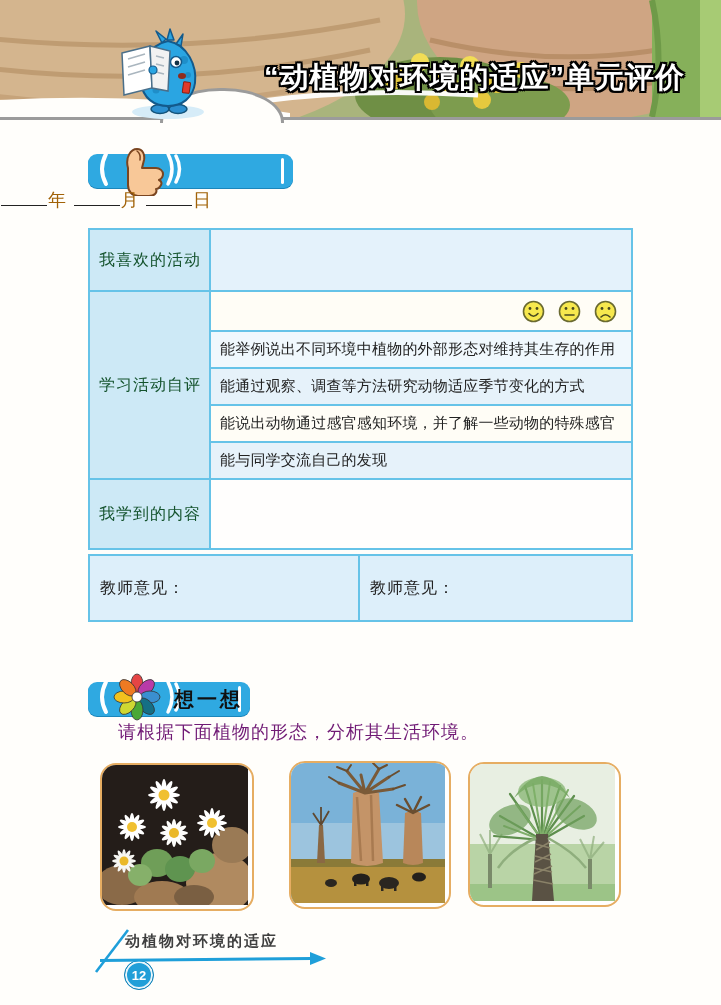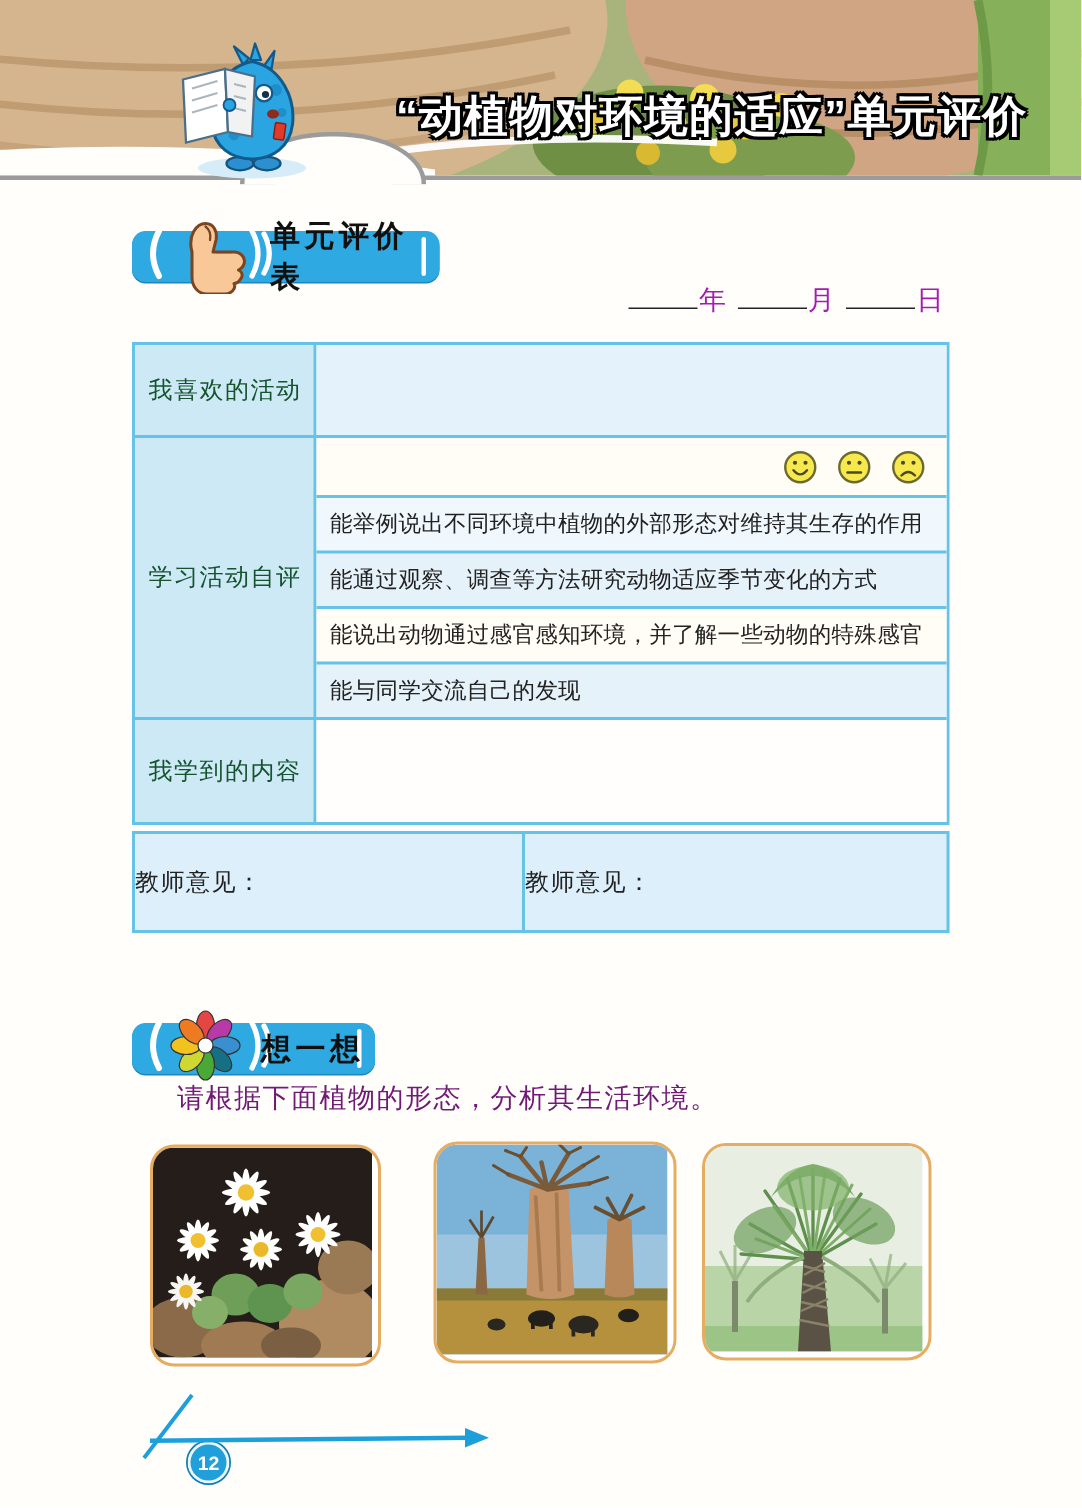--- a/index.html
+++ b/index.html
@@ -18,41 +18,41 @@
 
   
   .badge{position:absolute;height:46px;}
   .badge .pill{position:absolute;left:0;right:0;top:8px;height:34px;background:#2fa9e1;border-radius:9px;box-shadow:0 1px 0 #1b86bb;}
   .badge .pill::after{content:"";position:absolute;right:9px;top:4px;bottom:4px;width:3px;background:#fff;border-radius:2px;}
   .badge .icon-group{position:absolute;left:4px;top:-4px;}
   .badge .label{position:absolute;left:92px;top:8px;height:34px;display:flex;align-items:center;
     font-family:"Liberation Sans","DejaVu Sans",sans-serif;font-weight:bold;font-size:20px;color:#101010;letter-spacing:3px;}
 
   
-  .date-line{position:absolute;left:0;top:188px;width:630px;text-align:right;font-size:18px;color:#a21caf;letter-spacing:1px;}
+  .date-line{position:absolute;left:0;top:188px;width:630px;font-size:18px;color:#a16207;letter-spacing:1px;}
   .blank{display:inline-block;width:46px;height:15px;border-bottom:1.5px solid #222;margin:0 1px;}
 
   
   .eval-wrap{position:absolute;left:88px;top:228px;width:545px;}
   .eval-table{border:2px solid #66c3e8;background:#fffdf6;}
   .t-row{display:flex;}
   .t-row + .t-row{border-top:2px solid #66c3e8;}
   .label-cell{width:110px;flex:none;background:#cde9f6;border-right:2px solid #66c3e8;
     display:flex;align-items:center;padding-left:9px;font-size:16px;color:#14532d;letter-spacing:1px;}
   .c-fav{flex:1;height:60px;background:#e4f2fb;}
   .self-wrap{flex:1;display:flex;flex-direction:column;}
   .emoji-row{height:38px;background:#fffdf6;display:flex;align-items:center;justify-content:flex-end;gap:13px;padding-right:14px;}
   .se-item{height:35px;border-top:2px solid #66c3e8;display:flex;align-items:center;padding-left:9px;
     font-size:15px;color:#222;white-space:nowrap;letter-spacing:0.2px;}
   .se-a{background:#fffdf6;}
   .se-b{background:#e6f2fa;}
   .se-c{background:#f0f8fd;}
   .c-learn{flex:1;height:68px;background:#fffefd;}
   .opinion-row{margin-top:4px;border:2px solid #66c3e8;display:flex;height:64px;background:#ddeffa;}
-  .op-cell{display:flex;align-items:center;font-size:16px;color:#222;letter-spacing:1px;}
+  .op-cell{display:flex;align-items:center;padding-left:10px;font-size:16px;color:#222;letter-spacing:1px;}
   .op-cell.teacher{width:258px;flex:none;border-right:2px solid #66c3e8;}
   .op-cell.parent{flex:1;}
 
   
   .prompt{position:absolute;left:118px;top:720px;font-size:18px;color:#701a75;letter-spacing:1px;}
   .photo-card{position:absolute;border:2px solid #e6ad62;border-radius:16px;overflow:hidden;background:#fff;}
   .photo-card svg{display:block;}
   .p1{left:100px;top:763px;width:150px;height:144px;}
   .p2{left:289px;top:761px;width:158px;height:144px;}
   .p3{left:468px;top:762px;width:149px;height:141px;}
@@ -129,21 +129,20 @@
 
   <div class="badge" style="left:88px;top:146px;width:205px;">
     <div class="pill"></div>
     <svg class="icon-group" width="92" height="54" viewBox="0 0 92 54">
       <path d="M14,12 Q6,27 14,42" stroke="#ffffff" stroke-width="4" fill="none" stroke-linecap="round"></path>
       <path d="M36,26 c-3,-11 3,-19 9,-19 c6,0 8,6 7,11 l-2,8 l14,0 c4,0 7,3 7,6 c0,3 -2,5 -4,6 c2,1 3,3 2,5 c-1,2 -3,4 -5,4 c1,2 0,4 -1,5 c-2,2 -4,2 -6,2 l-11,0 c-6,0 -10,-5 -10,-11 z" fill="#f8c898" stroke="#7a4520" stroke-width="2" stroke-linejoin="round"></path>
       <path d="M45,9 q4,3 3,9 M52,26 l10,0" stroke="#7a4520" stroke-width="1.5" fill="none" stroke-linecap="round"></path>
       <path d="M76,12 Q84,27 76,42" stroke="#ffffff" stroke-width="3.5" fill="none" stroke-linecap="round"></path>
       <path d="M84,14 Q91,27 84,40" stroke="#ffffff" stroke-width="3.5" fill="none" stroke-linecap="round"></path>
     </svg>
-    <div class="label">单元评价表</div>
   </div>
 
   <div class="date-line">
     <span class="blank"></span><span>年</span>
     <span class="blank"></span><span>月</span>
     <span class="blank"></span><span>日</span>
   </div>
 
   <div class="eval-wrap">
     <div class="eval-table">
@@ -347,14 +346,15 @@
     </svg>
   </div>
 
   <div class="page-circle">12</div>
   <svg class="footer-arrow" width="245" height="62" viewBox="0 0 245 62">
     <path d="M4,54 L36,12" stroke="#ffffff" stroke-width="6" fill="none"></path>
     <path d="M4,54 L36,12" stroke="#1f9fd9" stroke-width="2.6" fill="none"></path>
     <path d="M8,42.5 L220,40.5" stroke="#1f9fd9" stroke-width="3" fill="none"></path>
     <polygon points="218,34 234,40.5 218,47" fill="#1f9fd9"></polygon>
   </svg>
+  <div class="footer-label">动植物对环境的适应</div>
 
 </div>
 
 </body></html>

